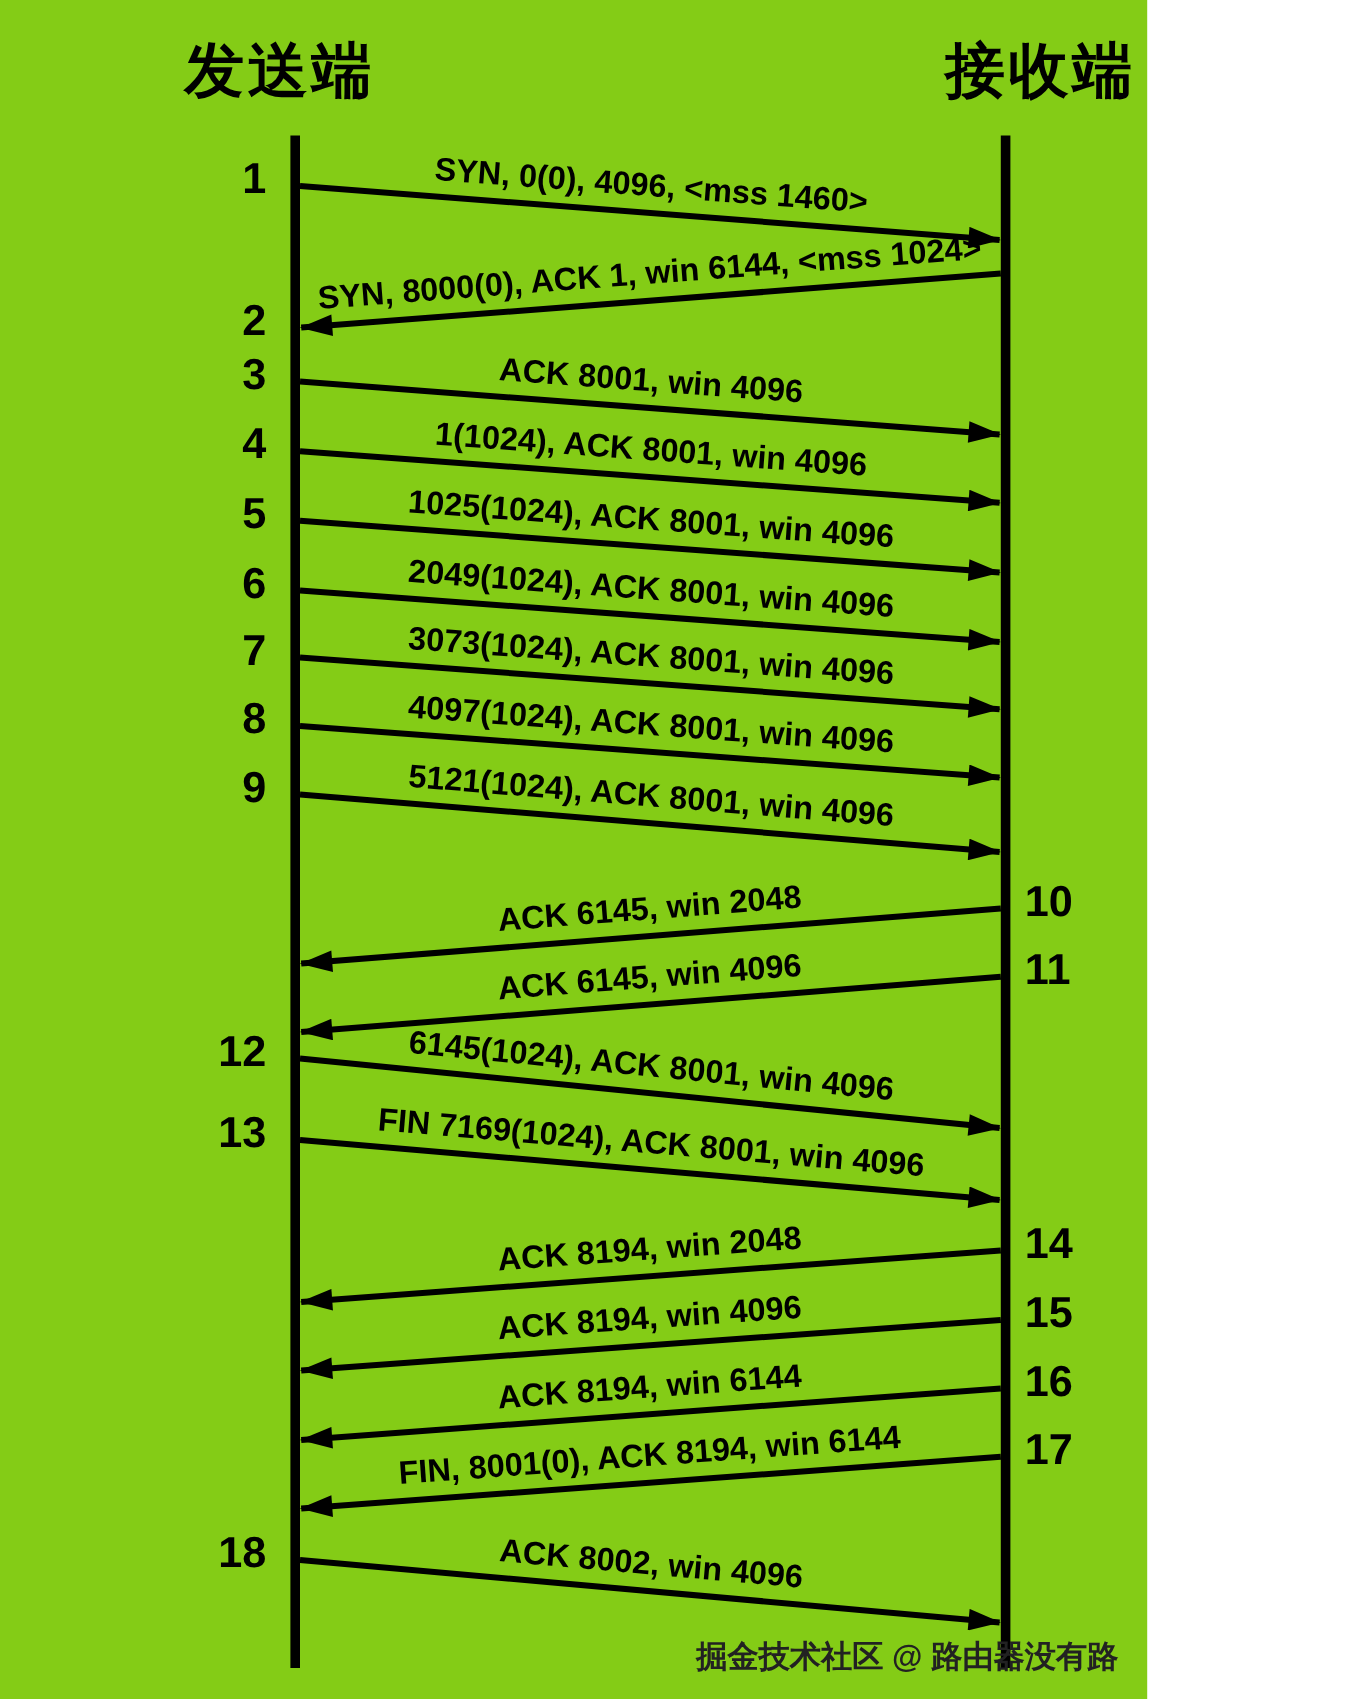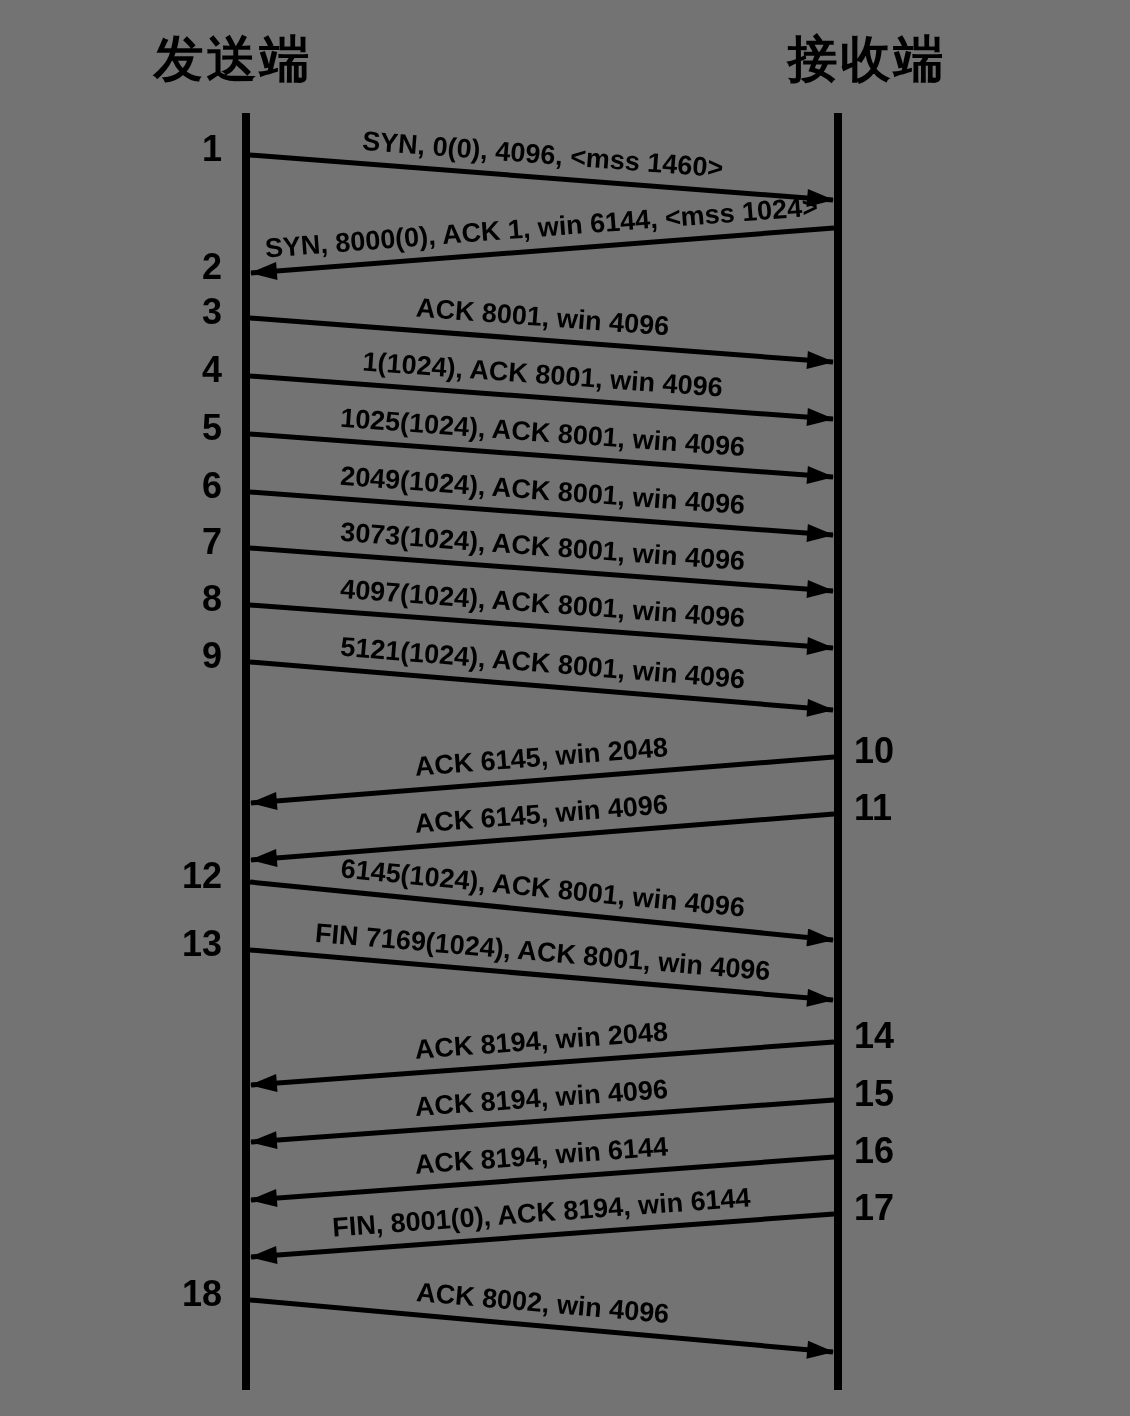--- a/index.html
+++ b/index.html
@@ -1,17 +1,17 @@
 <!DOCTYPE html>
 <html><head>
 <meta charset="utf-8">
 <style>
   html,body{margin:0;padding:0;background:#ffffff;}
   .stage{
-    position:relative;width:1130px;height:1416px;background:#737373;overflow:hidden;
+    position:relative;width:956px;height:1416px;background:#84cc16;overflow:hidden;
     font-family:"Liberation Sans","DejaVu Sans",sans-serif;color:#000;
   }
   .title{
     position:absolute;top:26px;transform:translateX(-50%);
     font-size:50px;font-weight:900;letter-spacing:3px;color:#000;white-space:nowrap;
   }
   .title-sender{left:233px;}
   .title-receiver{left:843px;margin-left:24px;}
   .watermark{
     position:absolute;right:24px;bottom:18px;
@@ -119,13 +119,14 @@
         <line x1="834" y1="1214" x2="251" y2="1257" stroke="#000000" stroke-width="5" marker-end="url(#arrowhead)"></line>
         <text x="542" y="1221.5" text-anchor="middle" class="msg-label" transform="rotate(-4.15 542 1221.5)">FIN, 8001(0), ACK 8194, win 6144</text>
         <text x="854" y="1220" text-anchor="start" class="msg-num">17</text>
       </g>
       <g>
         <line x1="250" y1="1300" x2="833" y2="1352" stroke="#000000" stroke-width="5" marker-end="url(#arrowhead)"></line>
         <text x="542" y="1312" text-anchor="middle" class="msg-label" transform="rotate(5.02 542 1312)">ACK 8002, win 4096</text>
         <text x="222" y="1306" text-anchor="end" class="msg-num">18</text>
       </g>
     </svg>
+  <div class="watermark">掘金技术社区 @ 路由器没有路</div>
 </div>
 
 </body></html>

